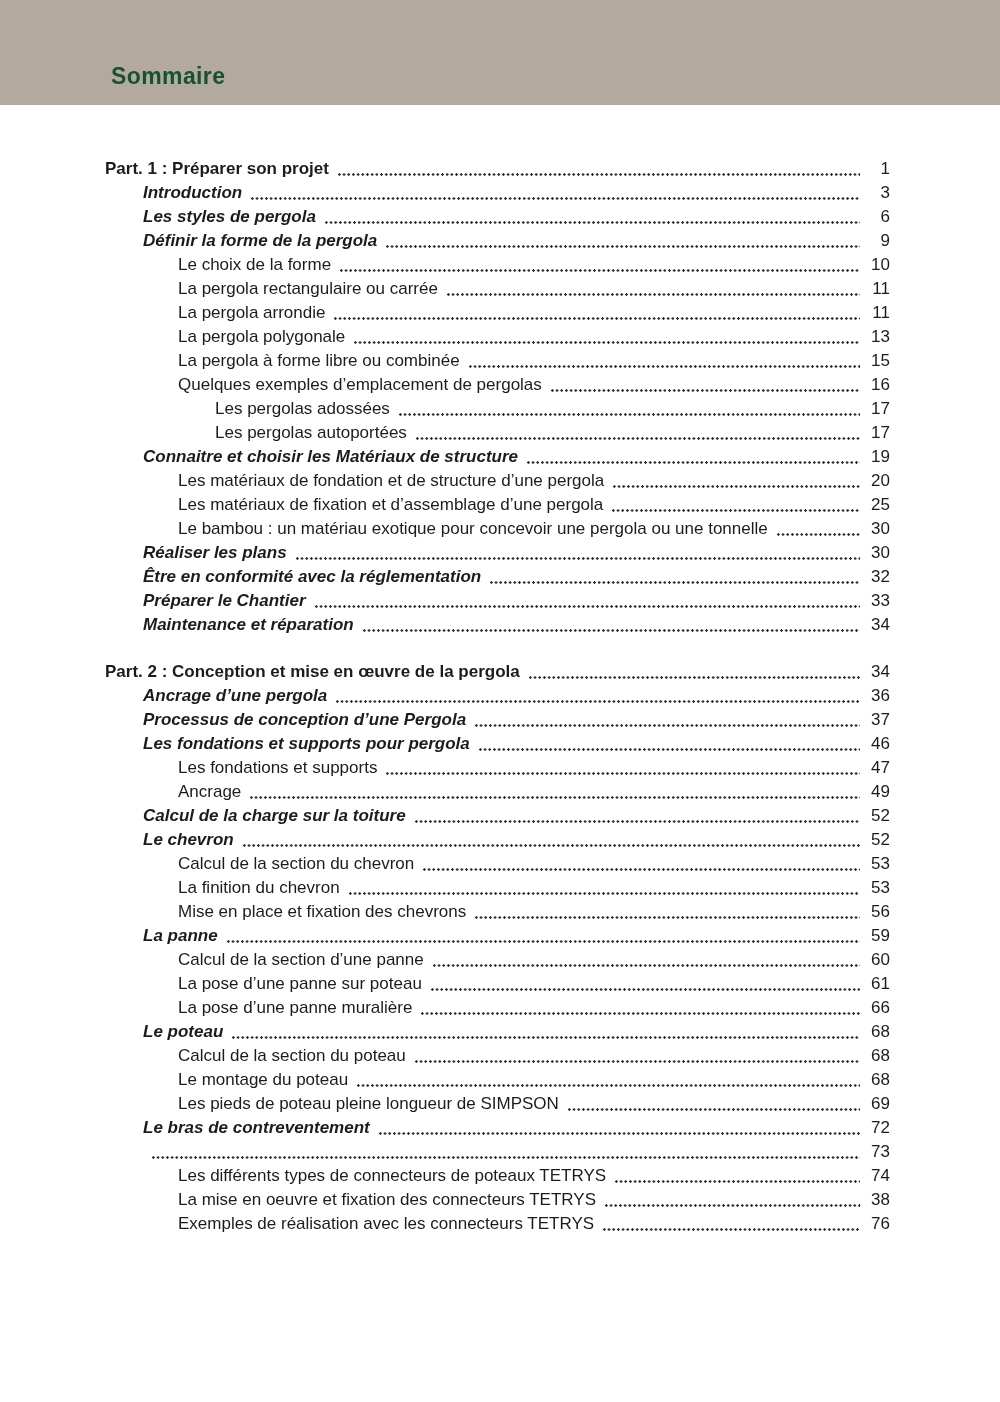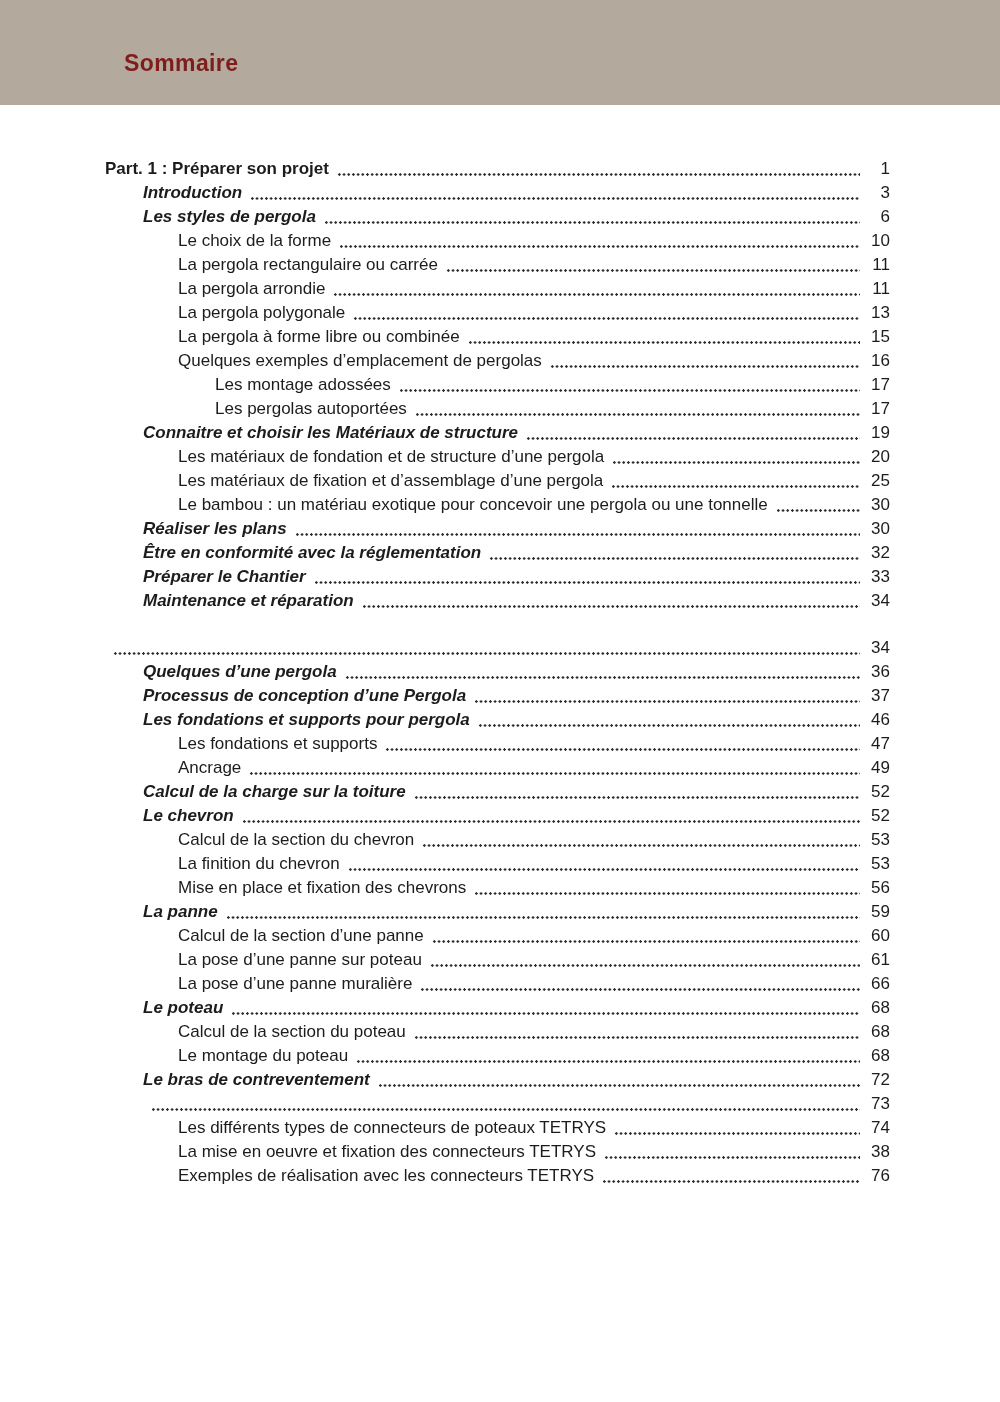--- a/index.html
+++ b/index.html
@@ -12,25 +12,25 @@
   }
   .band {
     height: 105px;
     background: #b3aa9d;
     display: flex;
     align-items: flex-end;
     box-sizing: border-box;
     padding: 0 0 13px 107px;
   }
   .band h1 {
-    margin: 17px;
+    margin: 4px;
     font-size: 23px;
     line-height: 1;
     font-weight: 700;
-    color: #7f1d1d;
+    color: #14532d;
     letter-spacing: 0.4px;
   }
   .toc {
     margin: 52px 110px 0 105px;
   }
   .toc-section + .toc-section { margin-top: 23px; }
   .row {
     display: flex;
     align-items: baseline;
     font-size: 17px;
@@ -77,20 +77,25 @@
         <div class="row lvl1">
           <span class="label">Introduction</span>
           <span class="leader"></span>
           <span class="pagenum">3</span>
         </div>
         <div class="row lvl1">
           <span class="label">Les styles de pergola</span>
           <span class="leader"></span>
           <span class="pagenum">6</span>
         </div>
+        <div class="row lvl1">
+          <span class="label">Définir la forme de la pergola</span>
+          <span class="leader"></span>
+          <span class="pagenum">9</span>
+        </div>
         <div class="row lvl2">
           <span class="label">Le choix de la forme</span>
           <span class="leader"></span>
           <span class="pagenum">10</span>
         </div>
         <div class="row lvl2">
           <span class="label">La pergola rectangulaire ou carrée</span>
           <span class="leader"></span>
           <span class="pagenum">11</span>
         </div>
@@ -108,21 +113,21 @@
           <span class="label">La pergola à forme libre ou combinée</span>
           <span class="leader"></span>
           <span class="pagenum">15</span>
         </div>
         <div class="row lvl2">
           <span class="label">Quelques exemples d’emplacement de pergolas</span>
           <span class="leader"></span>
           <span class="pagenum">16</span>
         </div>
         <div class="row lvl3">
-          <span class="label">Les montage adossées</span>
+          <span class="label">Les pergolas adossées</span>
           <span class="leader"></span>
           <span class="pagenum">17</span>
         </div>
         <div class="row lvl3">
           <span class="label">Les pergolas autoportées</span>
           <span class="leader"></span>
           <span class="pagenum">17</span>
         </div>
         <div class="row lvl1">
           <span class="label">Connaitre et choisir les Matériaux de structure</span>
@@ -160,25 +165,26 @@
           <span class="pagenum">33</span>
         </div>
         <div class="row lvl1">
           <span class="label">Maintenance et réparation</span>
           <span class="leader"></span>
           <span class="pagenum">34</span>
         </div>
       </section>
       <section class="toc-section">
         <div class="row lvl0">
+          <span class="label">Part. 2 : Conception et mise en œuvre de la pergola</span>
           <span class="leader"></span>
           <span class="pagenum">34</span>
         </div>
         <div class="row lvl1">
-          <span class="label">Quelques d’une pergola</span>
+          <span class="label">Ancrage d’une pergola</span>
           <span class="leader"></span>
           <span class="pagenum">36</span>
         </div>
         <div class="row lvl1">
           <span class="label">Processus de conception d’une Pergola</span>
           <span class="leader"></span>
           <span class="pagenum">37</span>
         </div>
         <div class="row lvl1">
           <span class="label">Les fondations et supports pour pergola</span>
@@ -247,20 +253,25 @@
         </div>
         <div class="row lvl2">
           <span class="label">Calcul de la section du poteau</span>
           <span class="leader"></span>
           <span class="pagenum">68</span>
         </div>
         <div class="row lvl2">
           <span class="label">Le montage du poteau</span>
           <span class="leader"></span>
           <span class="pagenum">68</span>
+        </div>
+        <div class="row lvl2">
+          <span class="label">Les pieds de poteau pleine longueur de SIMPSON</span>
+          <span class="leader"></span>
+          <span class="pagenum">69</span>
         </div>
         <div class="row lvl1">
           <span class="label">Le bras de contreventement</span>
           <span class="leader"></span>
           <span class="pagenum">72</span>
         </div>
         <div class="row lvl1">
           <span class="leader"></span>
           <span class="pagenum">73</span>
         </div>

